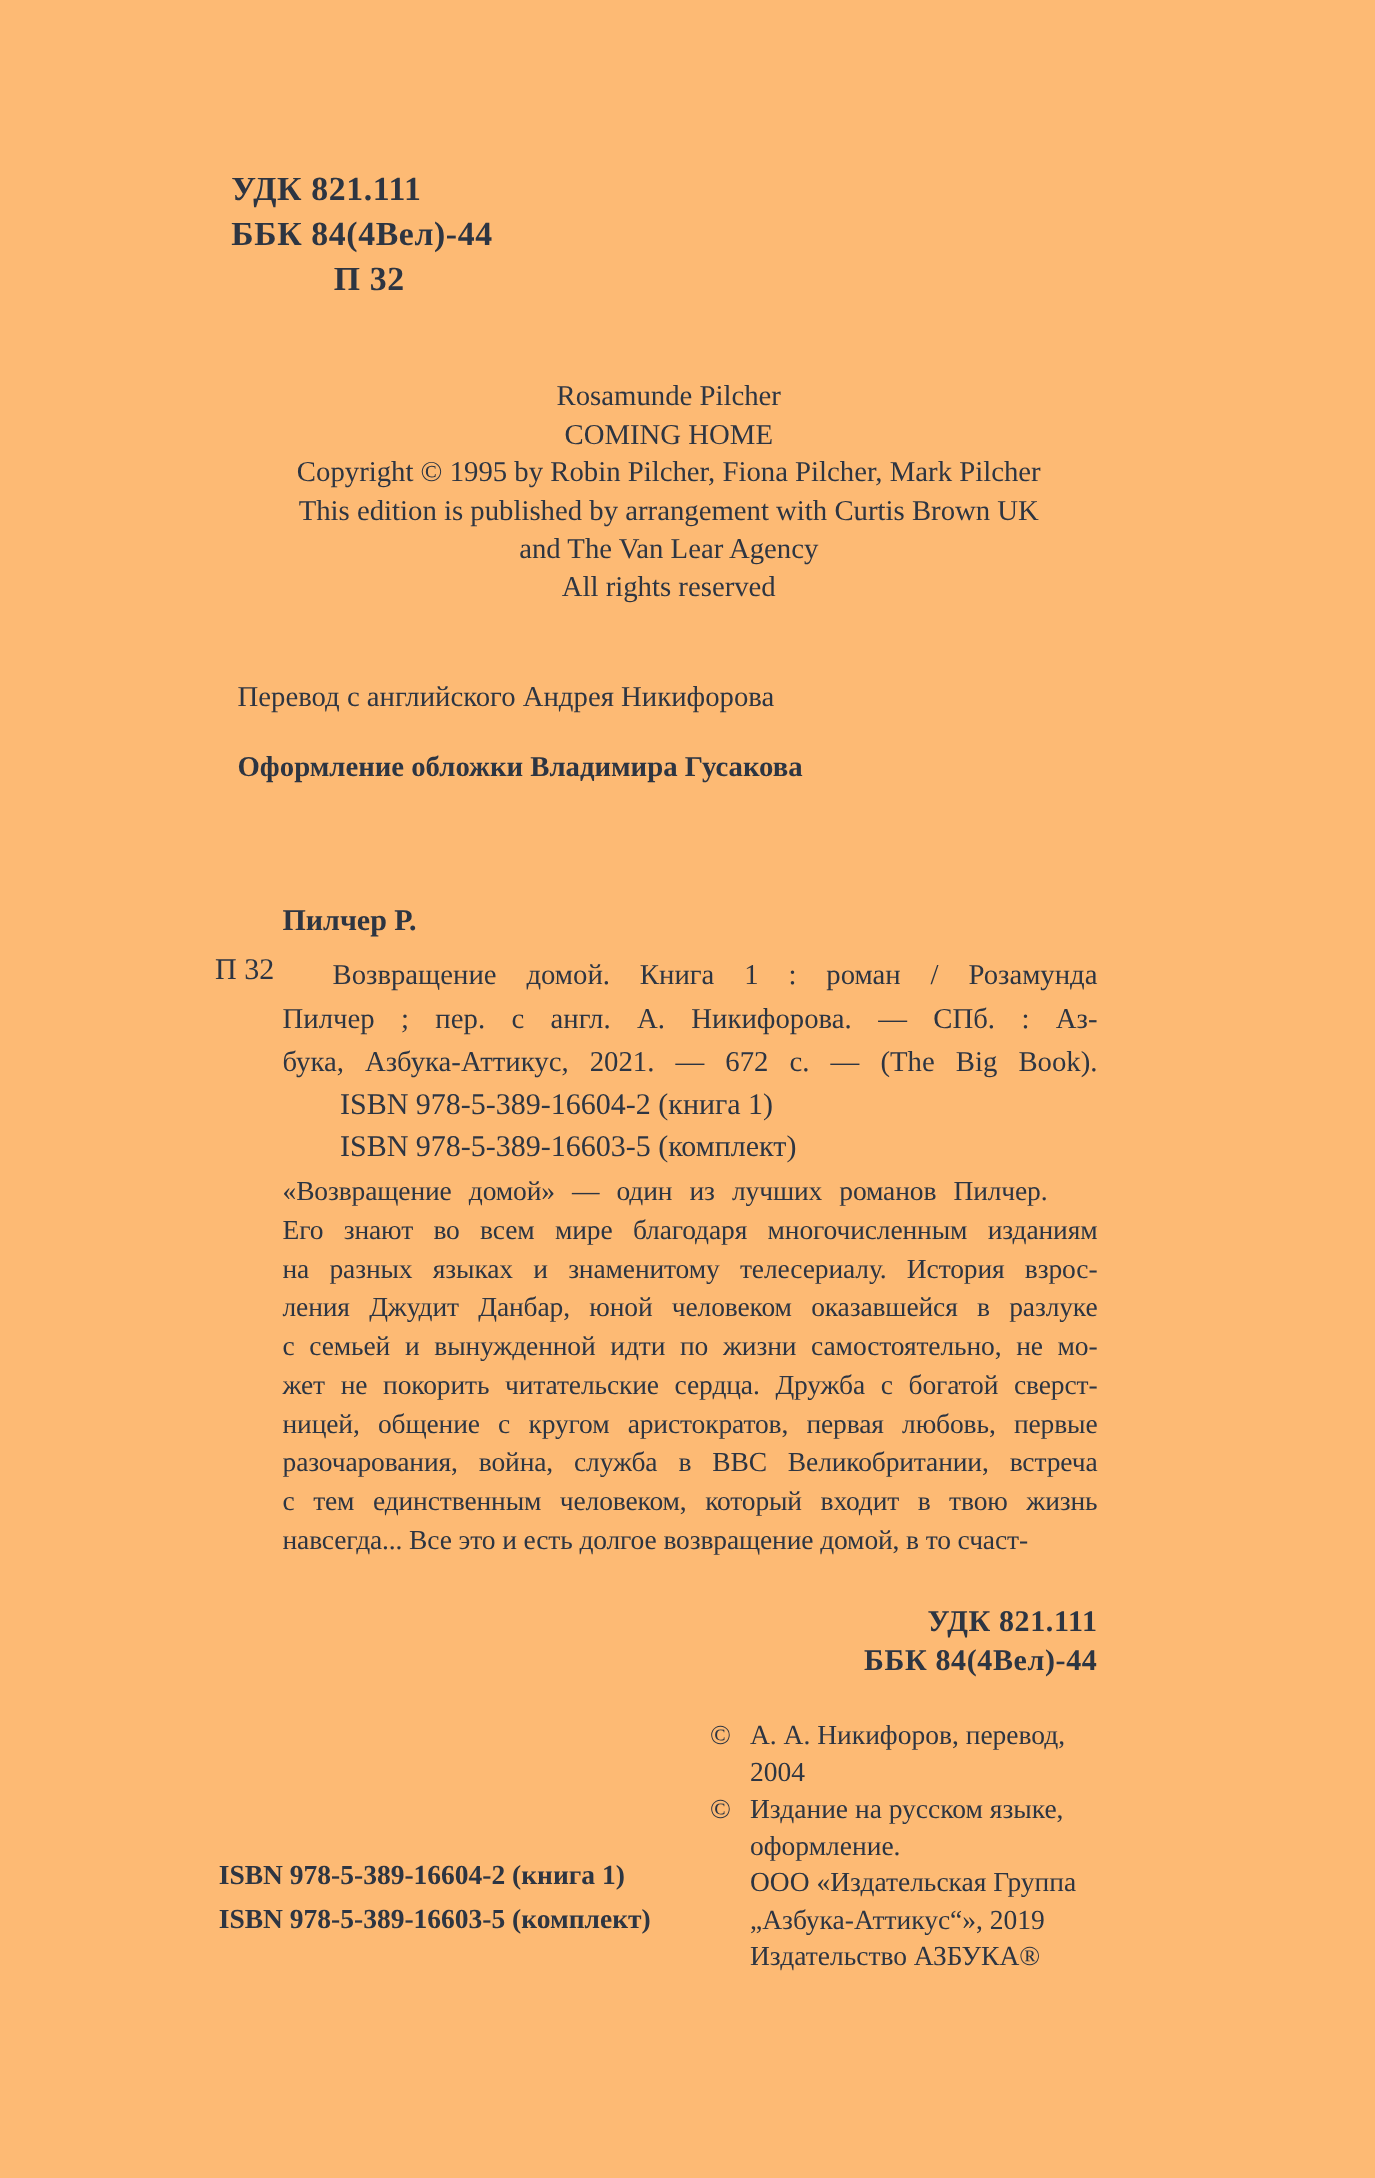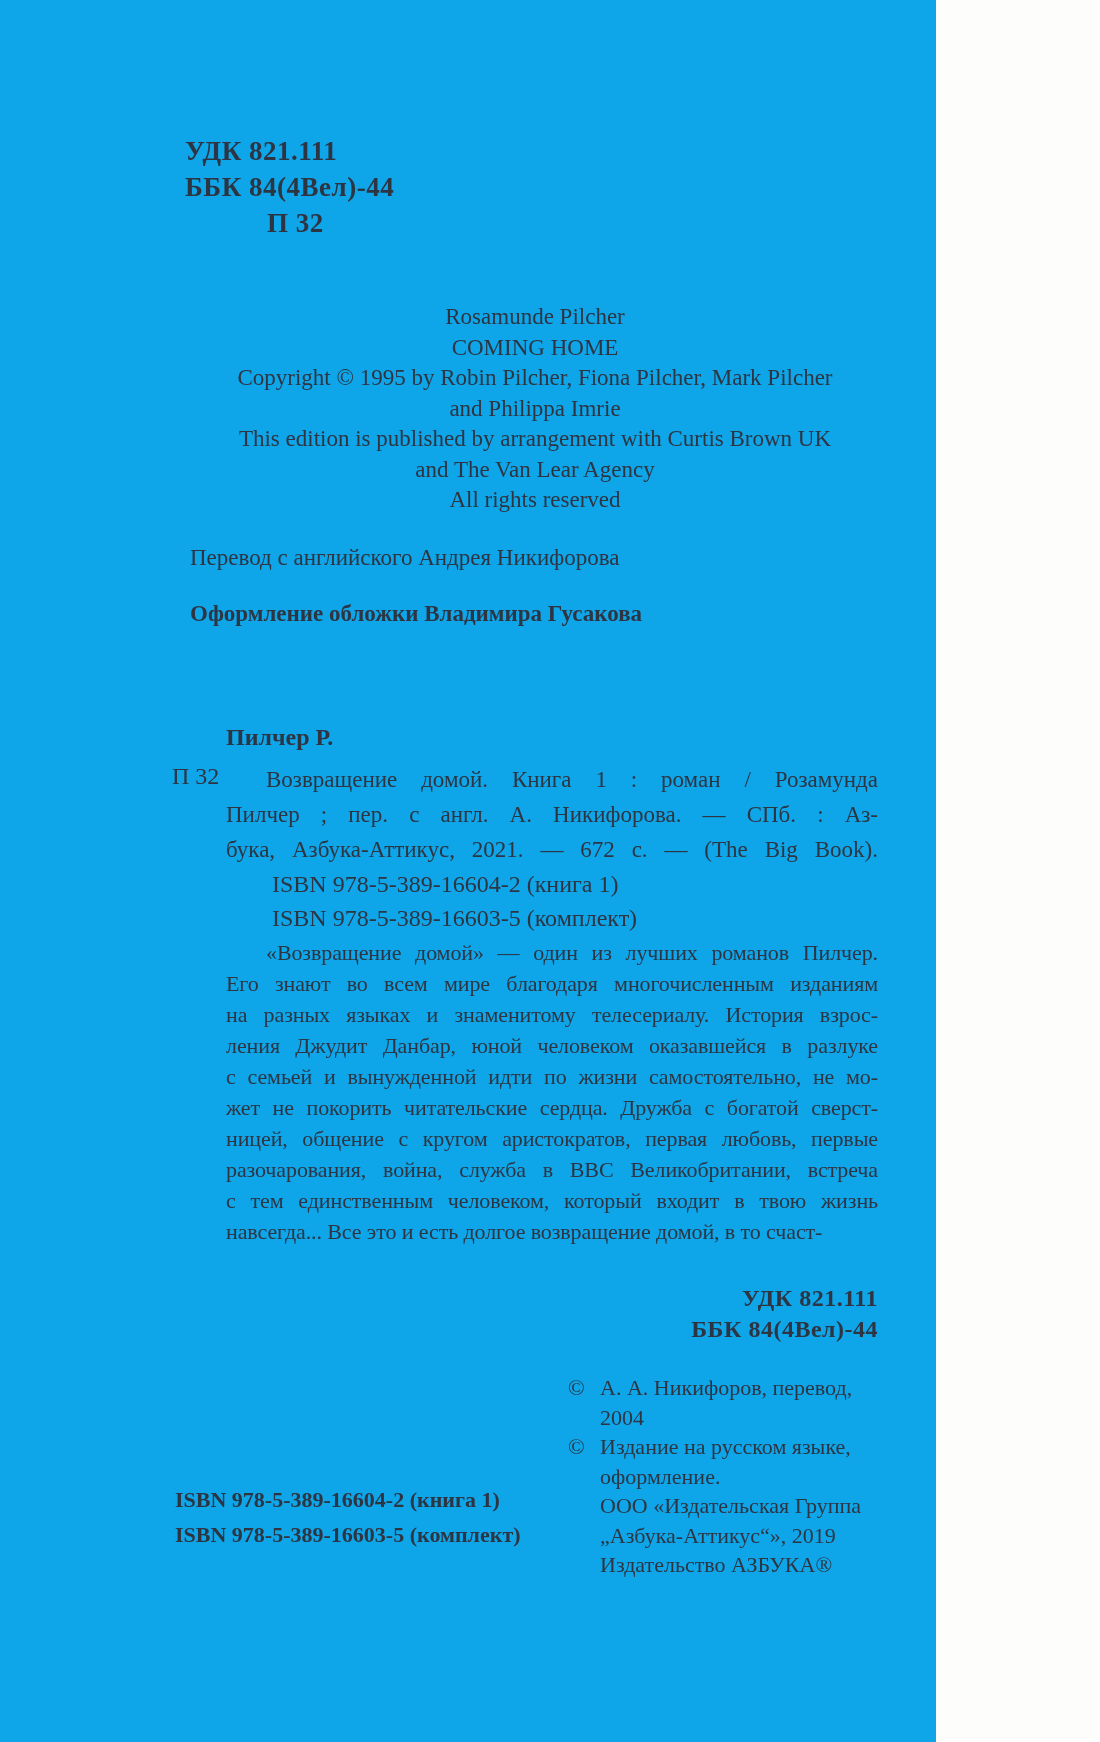--- a/index.html
+++ b/index.html
@@ -2,23 +2,23 @@
 <html><head>
 <meta charset="utf-8">
 <style>
   html, body {
     margin: 0;
     padding: 0;
     background: #fdfdfc;
   }
   .page {
     position: relative;
-    width: 936px;
+    width: 1100px;
     height: 1742px;
-    background: #0ea5e9;
+    background: #fdba74;
     font-family: "Liberation Serif", "DejaVu Serif", serif;
     color: #2d3542;
     overflow: hidden;
   }
   .abs { position: absolute; }
 
   
   .top-codes {
     left: 185px; top: 133px;
     font-size: 27px; line-height: 36px; font-weight: bold;
@@ -67,21 +67,21 @@
   .annotation {
     left: 226px; top: 937px; width: 652px;
     font-size: 22px; line-height: 31px;
     letter-spacing: -0.1px;
   }
   .annotation > div {
     text-align: justify;
     text-align-last: justify;
   }
   .annotation > div:first-child {
-    margin-left: 40px; width: 612px;
+    width: 612px;
   }
   .annotation > div:last-child {
     text-align-last: left;
   }
 
   
   .right-codes {
     left: 578px; top: 1283px; width: 300px;
     font-size: 24px; line-height: 31px; font-weight: bold;
     text-align: right;
@@ -111,21 +111,20 @@
   <div class="abs top-codes">
     <div>УДК 821.111</div>
     <div>ББК 84(4Вел)-44</div>
     <div class="p32">П 32</div>
   </div>
 
   <div class="abs english-block">
       <div>Rosamunde Pilcher</div>
       <div>COMING HOME</div>
       <div>Copyright © 1995 by Robin Pilcher, Fiona Pilcher, Mark Pilcher</div>
-      <div>and Philippa Imrie</div>
       <div>This edition is published by arrangement with Curtis Brown UK</div>
       <div>and The Van Lear Agency</div>
       <div>All rights reserved</div>
     </div>
 
   <div class="abs credit-line translation-credit">Перевод с английского Андрея Никифорова</div>
   <div class="abs credit-line cover-credit">Оформление обложки Владимира Гусакова</div>
 
   <div class="abs author-heading">Пилчер Р.</div>
   <div class="abs entry-code">П 32</div>

